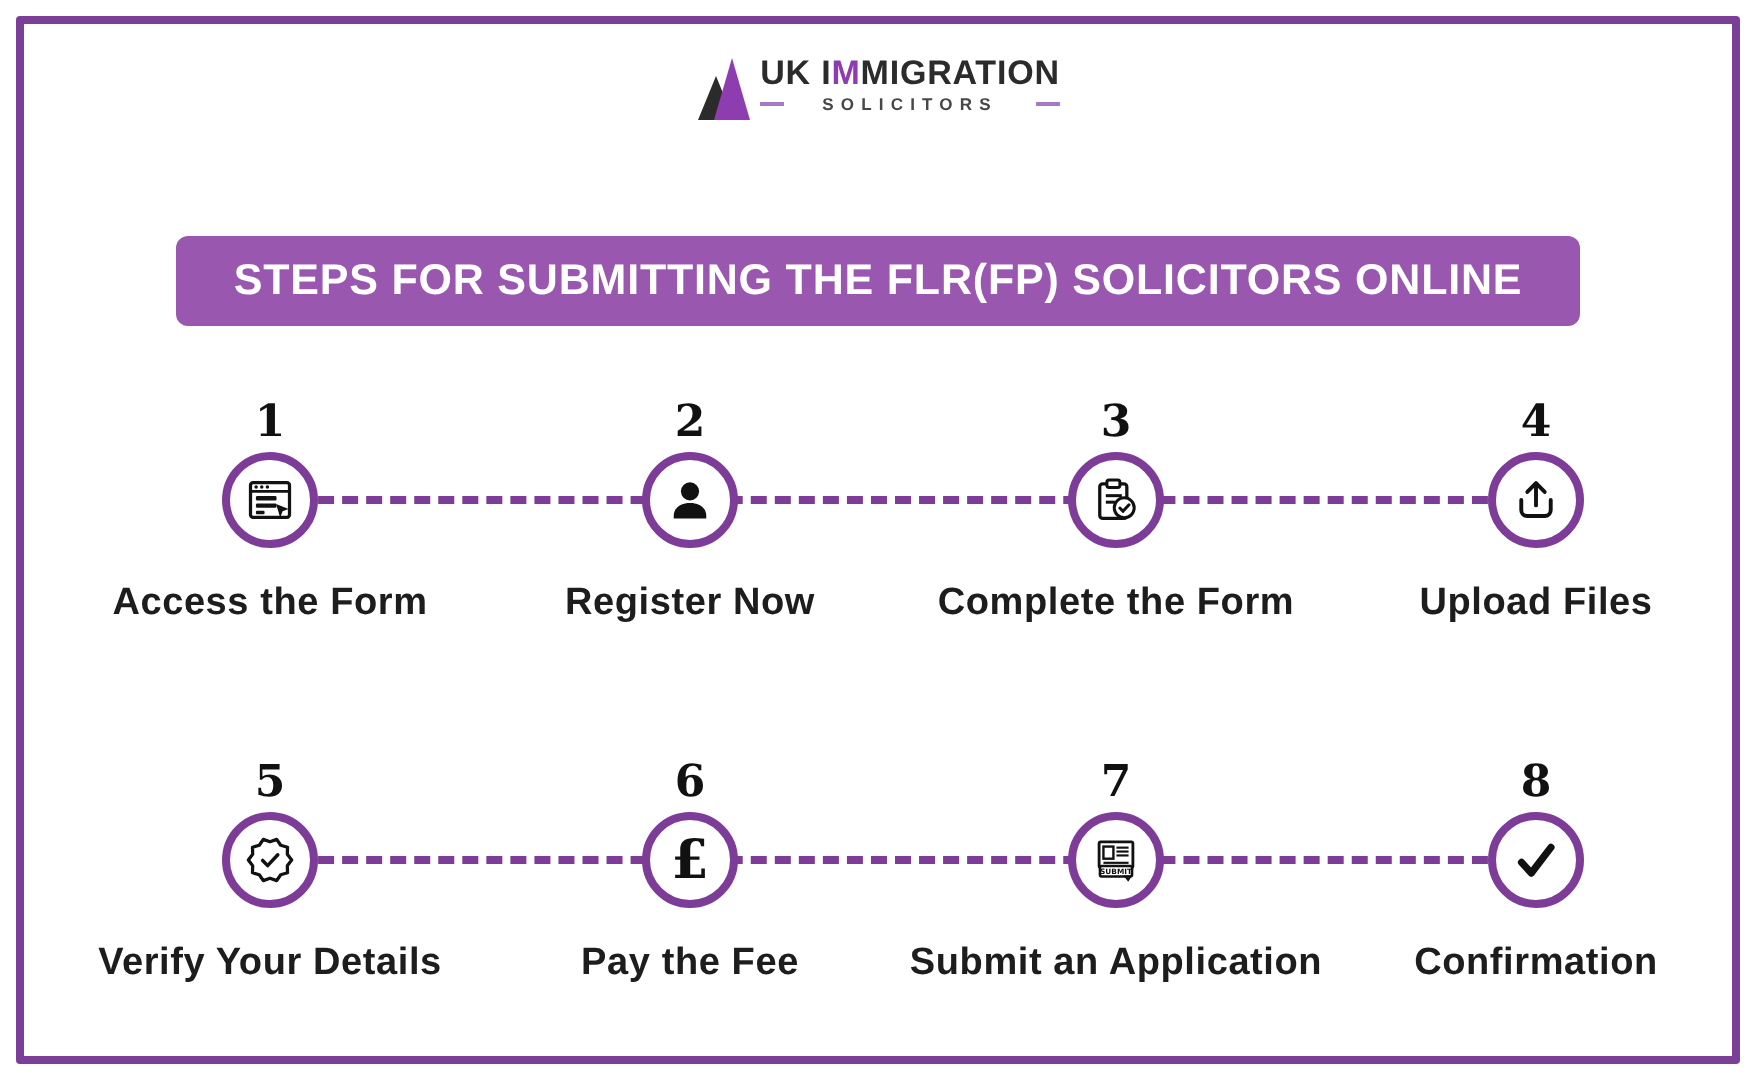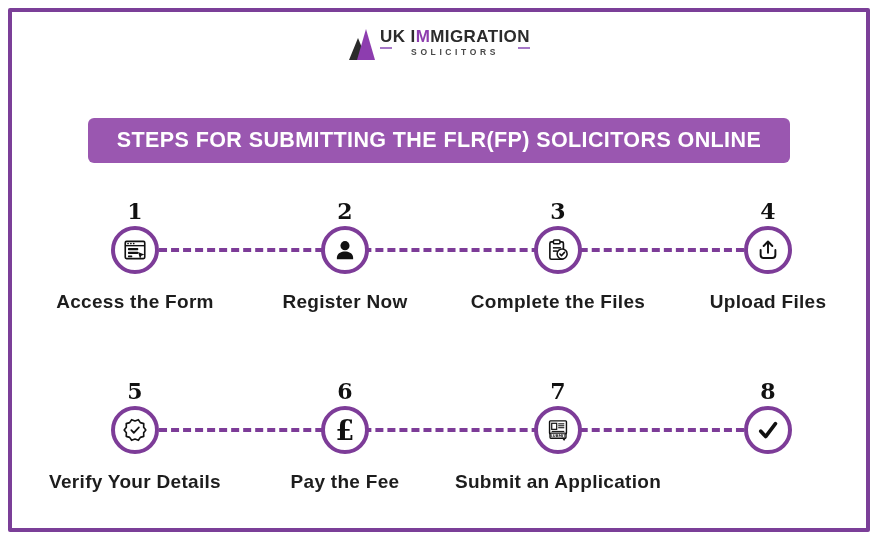--- a/index.html
+++ b/index.html
@@ -6,21 +6,21 @@
   .stage{position:relative;width:878px;height:540px;background:#ffffff;overflow:hidden;
          font-family:"Liberation Sans",sans-serif;}
   .frame{position:absolute;inset:8px;border:4px solid #7b3f98;border-radius:2px;pointer-events:none;}
 
   
   .logo{position:absolute;top:27px;left:0;width:100%;display:flex;justify-content:center;}
   .logo-row{display:flex;align-items:flex-start;gap:5px;}
   .peaks{display:block;margin-top:2px;}
   .brand-main{font-size:17px;font-weight:800;color:#2b2b2b;letter-spacing:0.4px;line-height:19px;}
   .brand-main .accent{color:#8d3daf;}
-  .brand-sub{display:flex;align-items:flex-start;gap:19px;margin-top:1px;}
+  .brand-sub{display:flex;align-items:center;gap:19px;margin-top:1px;}
   .brand-sub .dash{flex:1;height:2px;background:#a678c8;}
   .sub-text{font-size:8.5px;font-weight:600;color:#474747;letter-spacing:3.6px;}
 
   
   .banner{position:absolute;left:88px;top:118px;width:702px;height:45px;background:#9a57b0;
           border-radius:6px;display:flex;align-items:center;justify-content:center;
           color:#ffffff;font-size:21.5px;letter-spacing:0.4px;white-space:pre;}
   .banner .t-prefix{font-weight:700;}
   .banner .t-bold{font-weight:800;}
 
@@ -102,21 +102,21 @@
     <div class="circle">
       <svg width="26" height="26" viewBox="0 0 24 24">
         <rect x="4.5" y="4.5" width="12.5" height="16" rx="1.4" fill="none" stroke="#111" stroke-width="1.5"></rect>
         <rect x="7.8" y="2.8" width="6" height="3.4" rx="1" fill="#fff" stroke="#111" stroke-width="1.4"></rect>
         <line x1="7.3" y1="10" x2="14.7" y2="10" stroke="#111" stroke-width="1.4"></line>
         <line x1="7.3" y1="13" x2="11.5" y2="13" stroke="#111" stroke-width="1.4"></line>
         <circle cx="15.8" cy="15.6" r="4.6" fill="#fff" stroke="#111" stroke-width="1.4"></circle>
         <path d="M13.8 15.7 l1.4 1.5 l2.8-3" fill="none" stroke="#111" stroke-width="1.4" stroke-linecap="round" stroke-linejoin="round"></path>
       </svg>
     </div>
-    <div class="label">Complete the Files</div>
+    <div class="label">Complete the Form</div>
   </div>
 
   <div class="step" style="left:663px;top:198px;">
     <div class="num">4</div>
     <div class="circle">
       <svg width="26" height="26" viewBox="0 0 24 24">
         <path d="M12 14.5 V4.5" fill="none" stroke="#111" stroke-width="1.8" stroke-linecap="round"></path>
         <path d="M8 8.3 L12 4.2 L16 8.3" fill="none" stroke="#111" stroke-width="1.8" stroke-linecap="round" stroke-linejoin="round"></path>
         <path d="M5.2 12 v4.6 a2.8 2.8 0 0 0 2.8 2.8 h8 a2.8 2.8 0 0 0 2.8-2.8 V12" fill="none" stroke="#111" stroke-width="1.8" stroke-linecap="round"></path>
       </svg>
@@ -161,14 +161,15 @@
     <div class="label">Submit an Application</div>
   </div>
 
   <div class="step" style="left:663px;top:378px;">
     <div class="num">8</div>
     <div class="circle">
       <svg width="28" height="28" viewBox="0 0 24 24">
         <path d="M5.8 13 l4.2 4.6 L18.4 6.6" fill="none" stroke="#111" stroke-width="3.1" stroke-linecap="round" stroke-linejoin="round"></path>
       </svg>
     </div>
+    <div class="label">Confirmation</div>
   </div>
 </div>
 
 </body></html>

